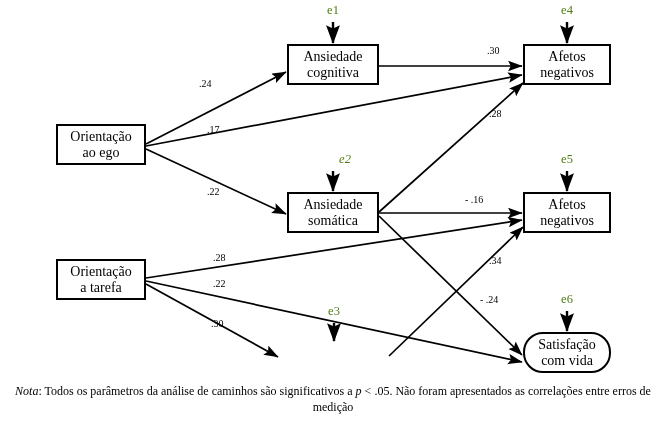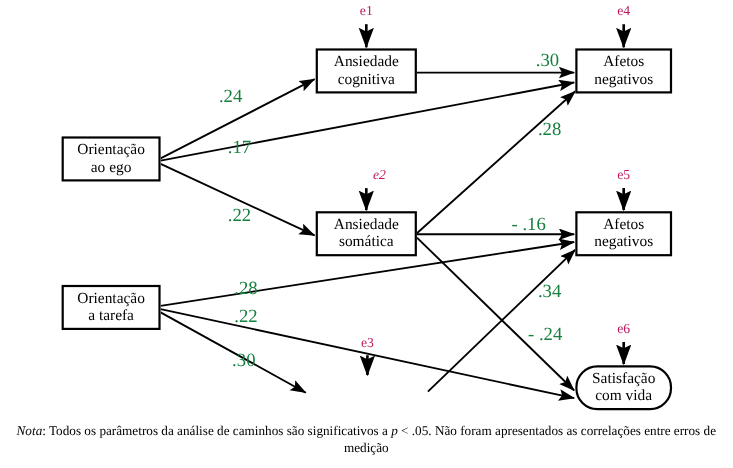--- a/index.html
+++ b/index.html
@@ -34,28 +34,28 @@
     font-size: 14px;
     line-height: 1.12;
     color: #000000;
     text-align: center;
     white-space: nowrap;
   }
   .node-box .ln { display: block; }
   .err-label {
     position: absolute;
     font-size: 12.5px;
-    color: #be185d;
+    color: #4d7c0f;
     text-align: center;
     white-space: nowrap;
   }
   .coef-label {
     position: absolute;
-    font-size: 17px;
-    color: #15803d;
+    font-size: 10px;
+    color: #000000;
     white-space: nowrap;
   }
   #note {
     position: absolute;
     left: 10px;
     top: 383px;
     width: 646px;
     font-size: 12px;
     line-height: 1.35;
     color: #000000;

